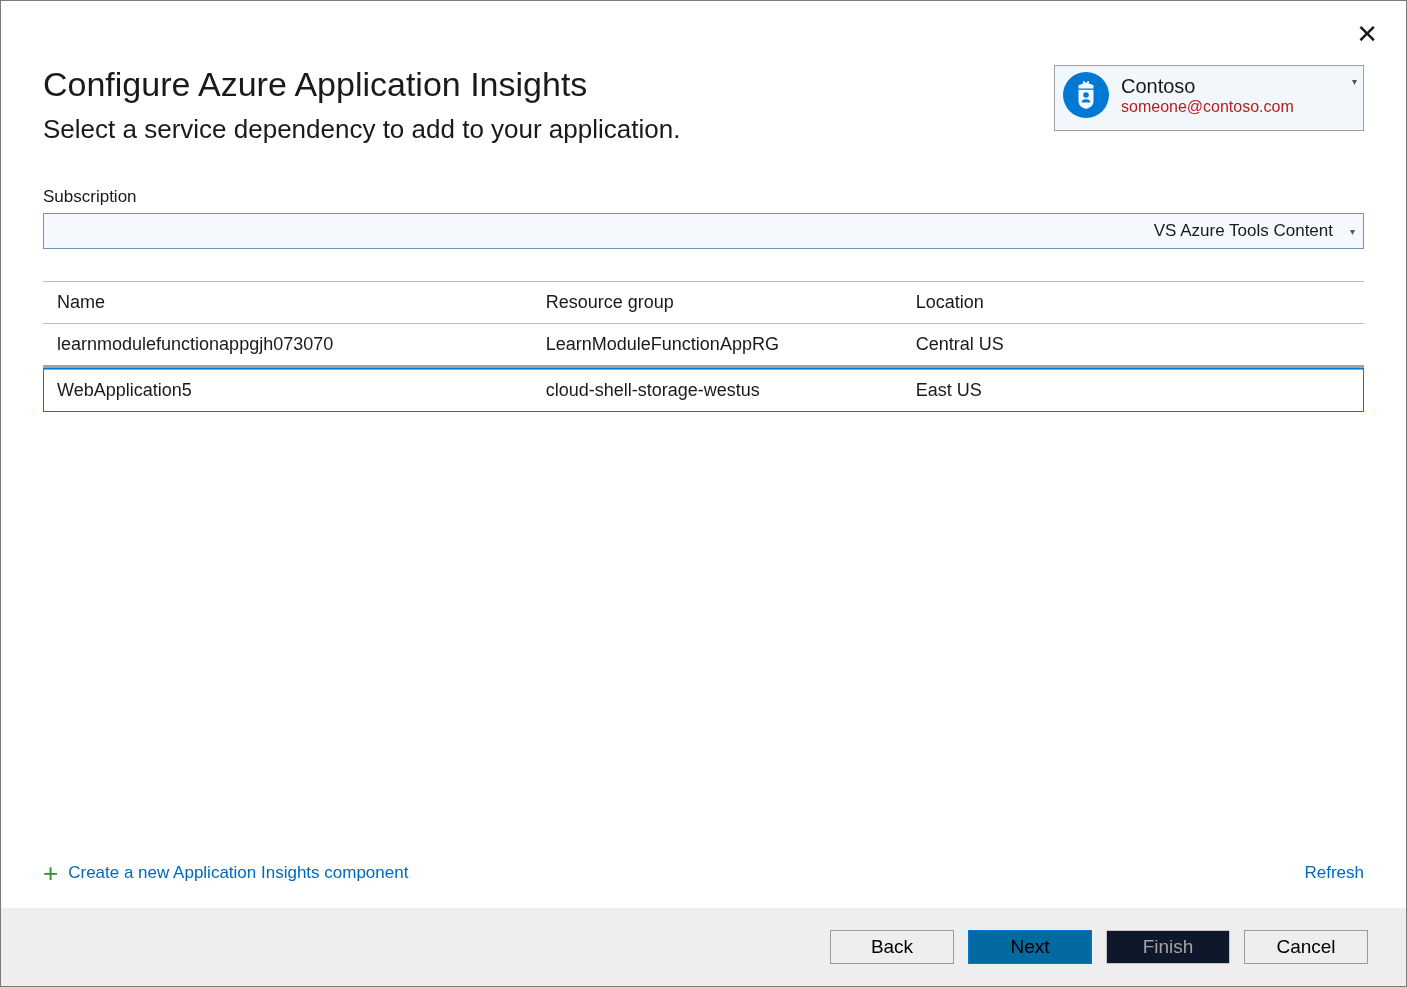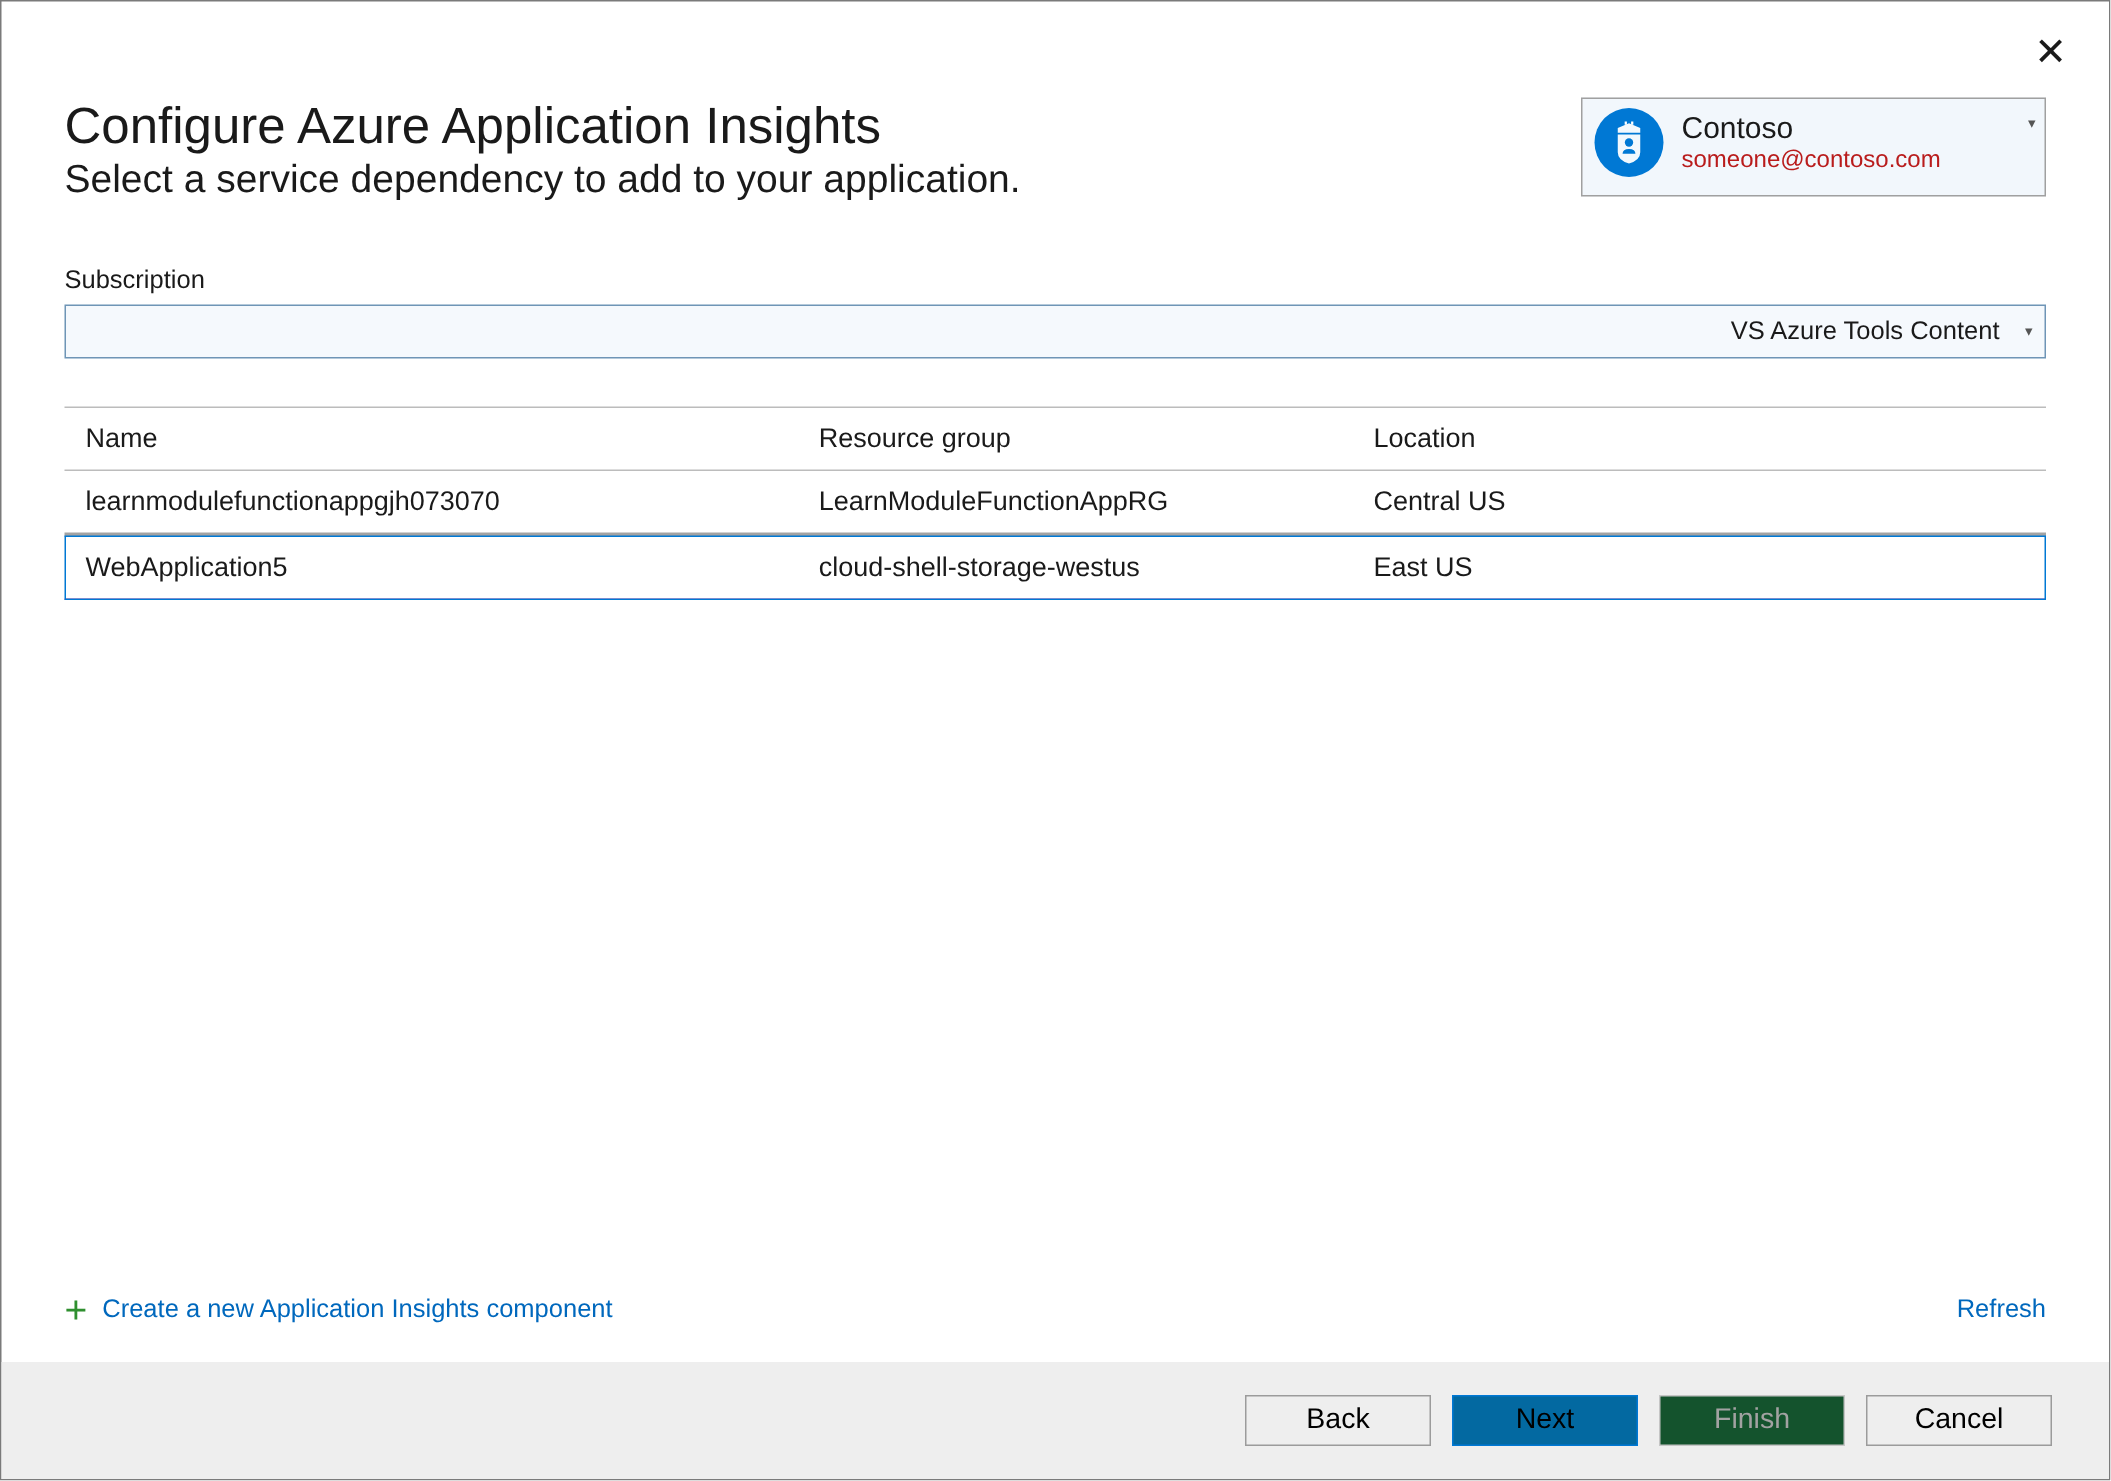--- a/index.html
+++ b/index.html
@@ -34,20 +34,21 @@
   }
   .header-row {
     display: flex;
     justify-content: space-between;
     align-items: flex-start;
     margin-bottom: 42px;
   }
   .header-text h1 {
     font-size: 34px;
     font-weight: 400;
+    margin-bottom: 10px;
     color: #1a1a1a;
   }
   .header-text p {
     font-size: 26px;
     font-weight: 400;
     color: #1a1a1a;
   }
   .account-picker {
     display: flex;
     align-items: center;
@@ -119,21 +120,21 @@
   thead th {
     text-align: left;
     font-weight: 400;
     padding: 10px 14px 10px 14px;
     border-top: 1px solid #bcbcbc;
     border-bottom: 1px solid #bcbcbc;
     color: #1a1a1a;
   }
   tbody td {
     padding: 10px 14px;
-    border-bottom: 3px solid #a3a3a3;
+    border-bottom: 5px solid #a3a3a3;
   }
   tbody tr.selected {
     outline: 1px solid #0078d4;
     outline-offset: -1px;
   }
   tbody tr.selected td {
     border-bottom: 1px solid #ec4899;
     border-top: 1px solid #0078d4;
   }
   .bottom-links {
@@ -177,21 +178,21 @@
     border: 1px solid #9b9b9b;
     cursor: pointer;
   }
   .footer button.primary {
     border: 1.5px solid #0078d4;
     background: #0369a1;
   }
   .footer button:disabled {
     color: #a2a2a2;
     border-color: #c5c5c5;
-    background: #14532d;
+    background: #0f172a;
     cursor: default;
   }
 </style>
 </head>
 <body>
 
 <div class="window">
 
   <span class="close-btn">✕</span>
 

